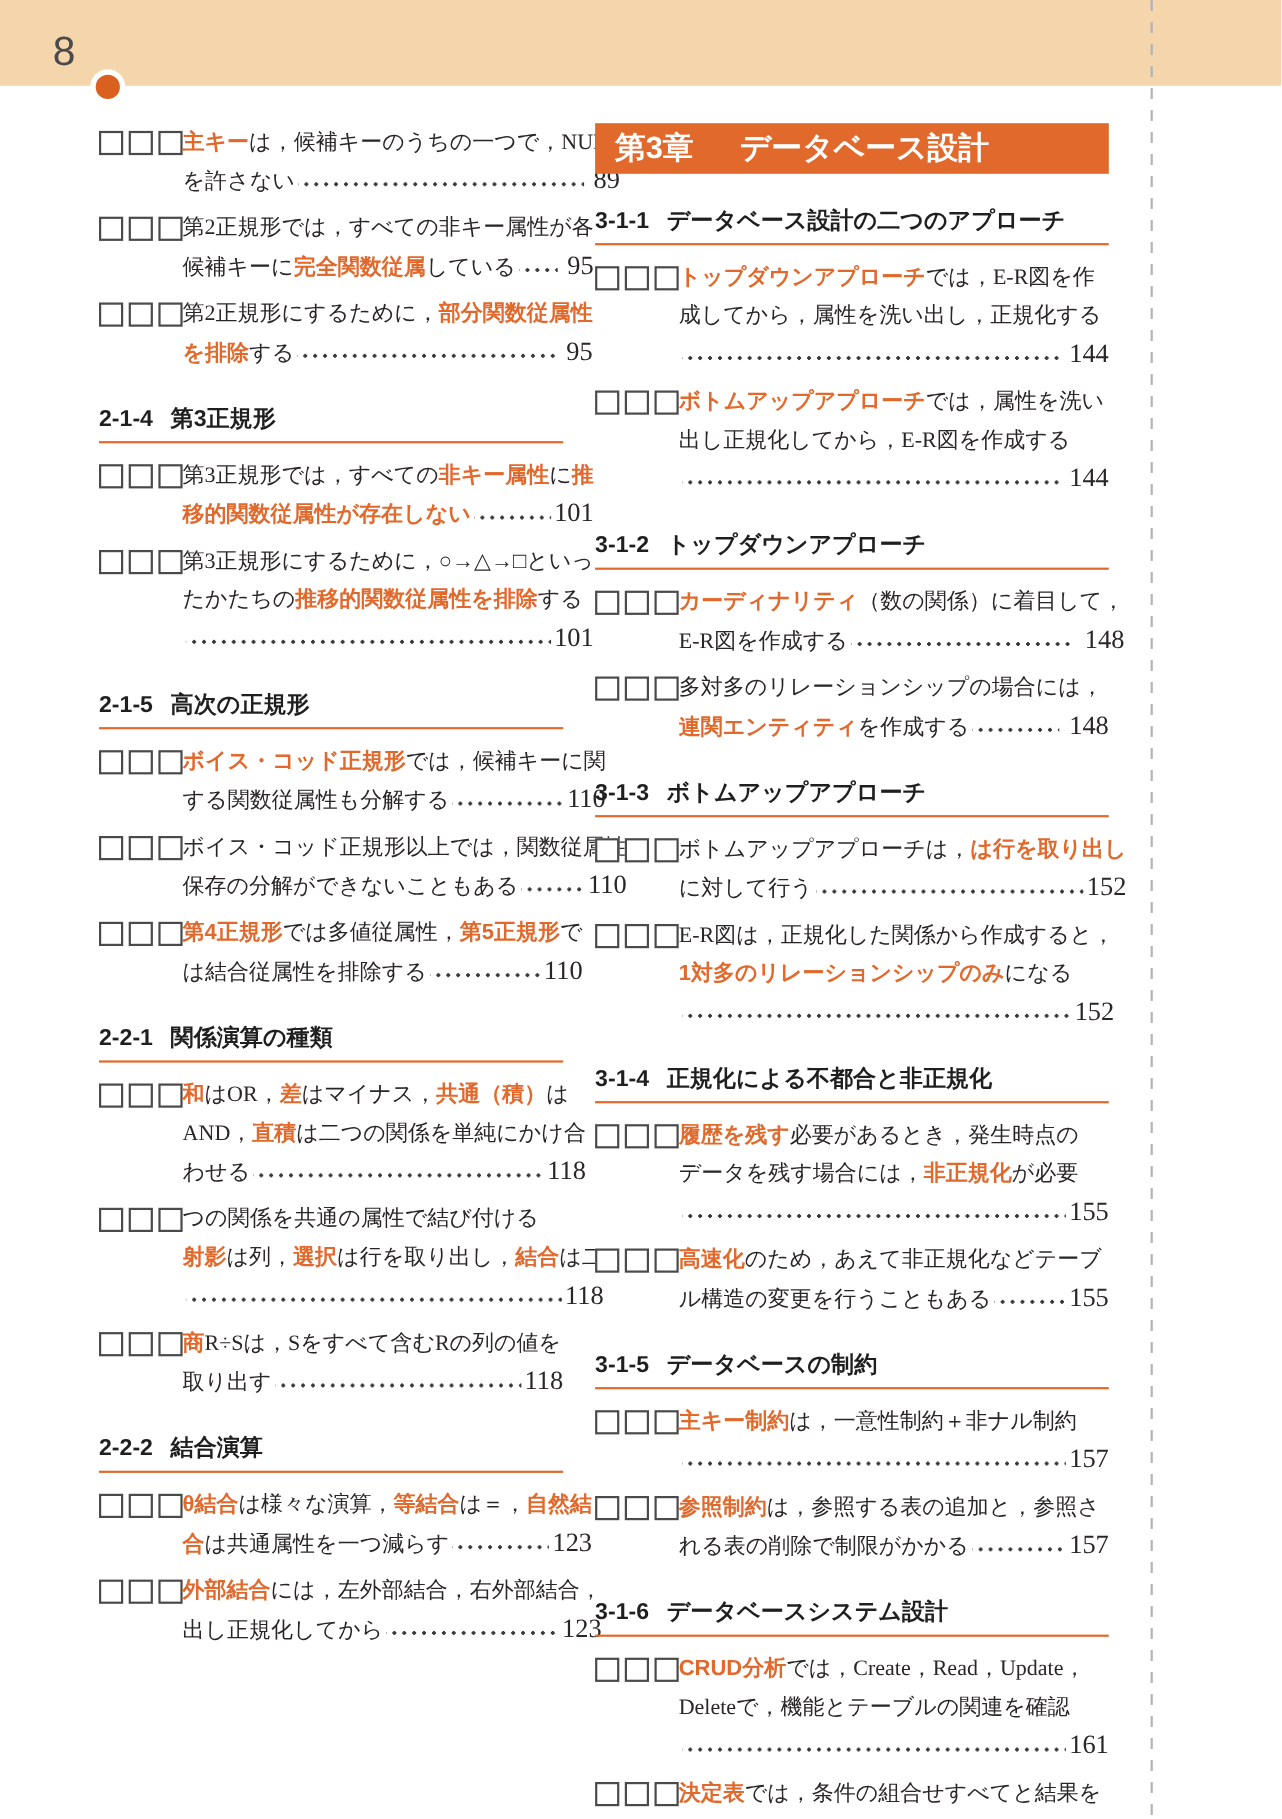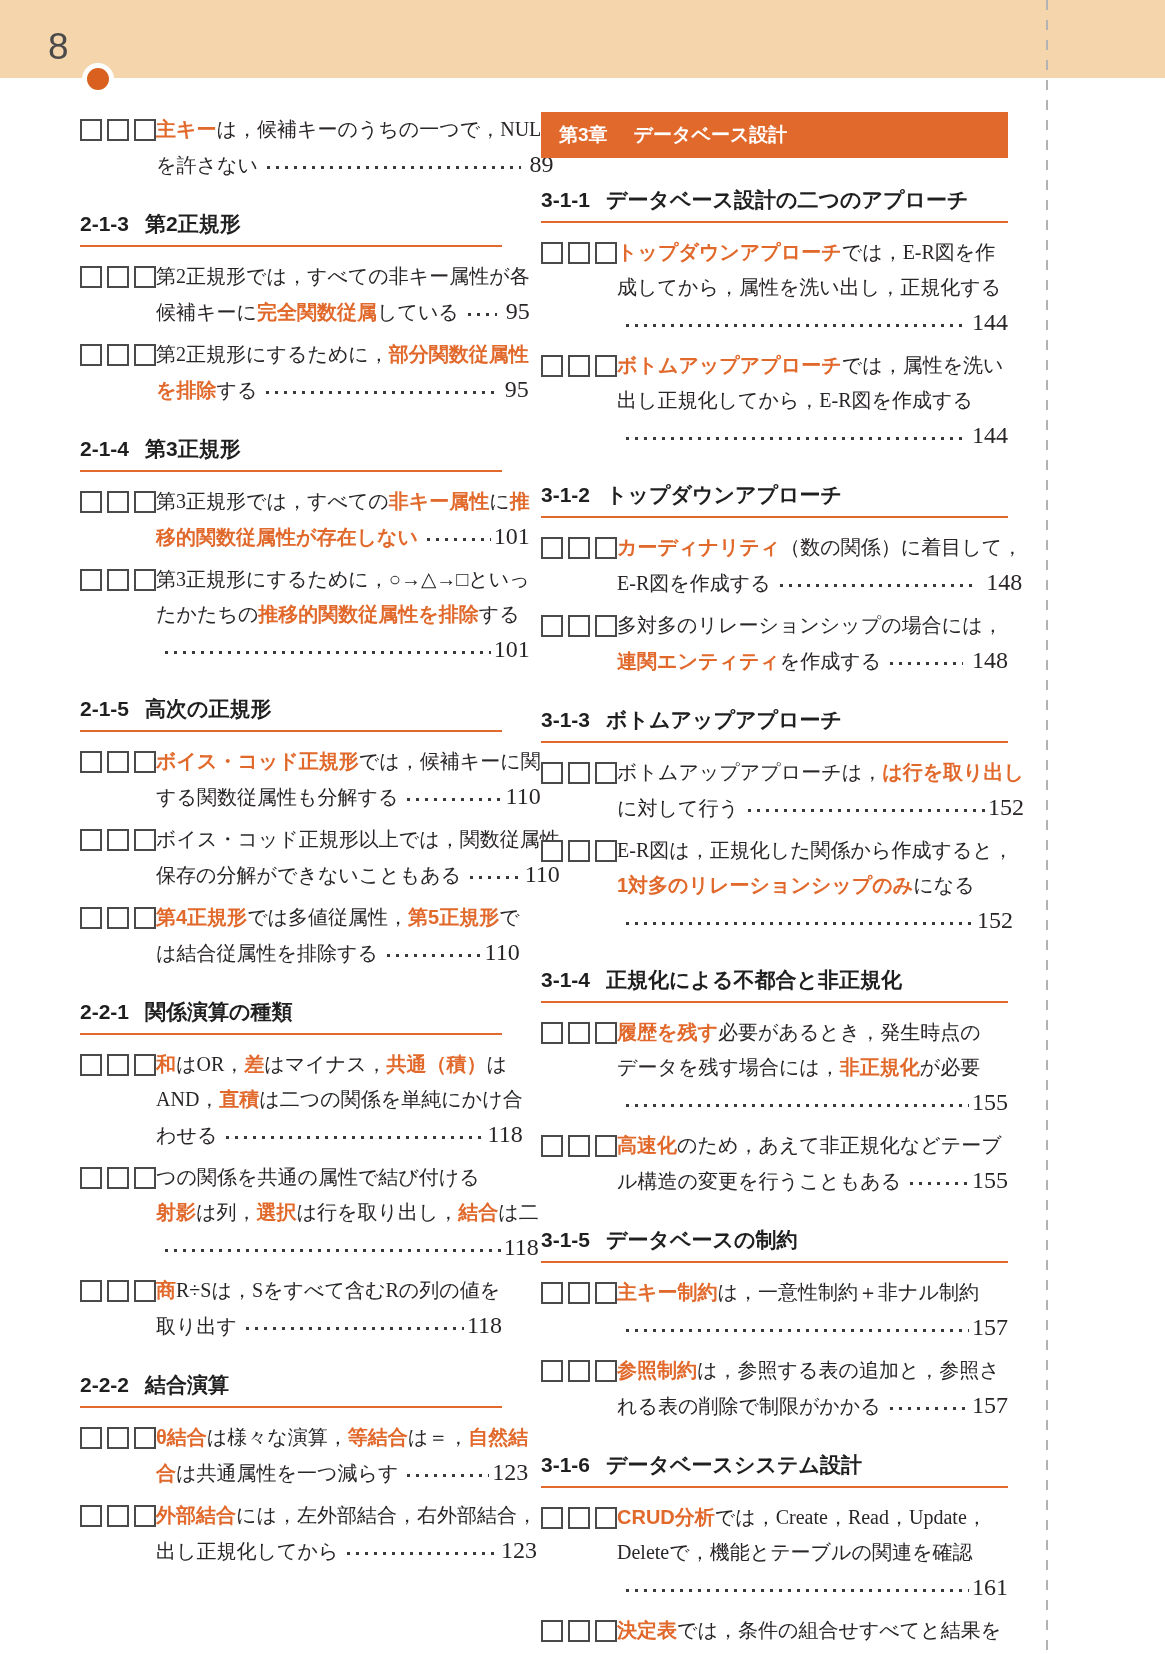--- a/index.html
+++ b/index.html
@@ -15,27 +15,27 @@
   }
   .accent-dot{
     position:absolute;left:82px;top:63px;width:22px;height:22px;border-radius:50%;
     background:#d9601f;border:5px solid #ffffff;box-sizing:content-box;
   }
   .edge-dash{
     position:absolute;top:0;bottom:0;left:1046px;width:2px;
     background:repeating-linear-gradient(to bottom,#b3b3b3 0 10px,transparent 10px 20px);
   }
   .col{position:absolute;top:112px;}
-  .col-left{left:80px;width:422px;}
+  .col-left{left:90px;width:422px;}
   .col-right{left:541px;width:467px;}
 
   .chapter-box{
     height:46px;background:#e2692c;color:#ffffff;display:flex;align-items:center;
-    font-family:"Liberation Sans","DejaVu Sans",sans-serif;font-weight:700;font-size:19px;
-    padding-left:18px;margin-bottom:22px;
+    font-family:"Liberation Sans","DejaVu Sans",sans-serif;font-weight:700;font-size:28px;
+    padding-left:18px;margin-bottom:22px;gap:16px;
   }
   .chapter-box .ch-num{margin-right:26px;}
 
   .sec-head{
     font-family:"Liberation Sans","DejaVu Sans",sans-serif;font-weight:700;
     font-size:21px;color:#1f1f1f;border-bottom:2px solid #e2692c;
     padding-bottom:7px;margin:28px 0 12px 0;
   }
   .sec-head .sh-num{margin-right:16px;}
   .col > .section:first-of-type .sec-head{margin-top:0;}
@@ -79,21 +79,20 @@
           </div>
           <div class="line">
             <span class="seg">を許さない</span>
             <span class="leader"></span>
             <span class="pagenum"> 89</span>
           </div>
         </div>
       </div>
     </div>
     <div class="section">
-      <div class="sec-head"><span class="sh-num">2-1-3</span><span class="sh-title">第2正規形</span></div>
       <div class="item">
         <div class="boxes">
           <span class="cbox"></span>
           <span class="cbox"></span>
           <span class="cbox"></span>
         </div>
         <div class="txt">
           <div class="line">
             <span class="seg">第2正規形では，すべての非キー属性が各</span>
           </div>

